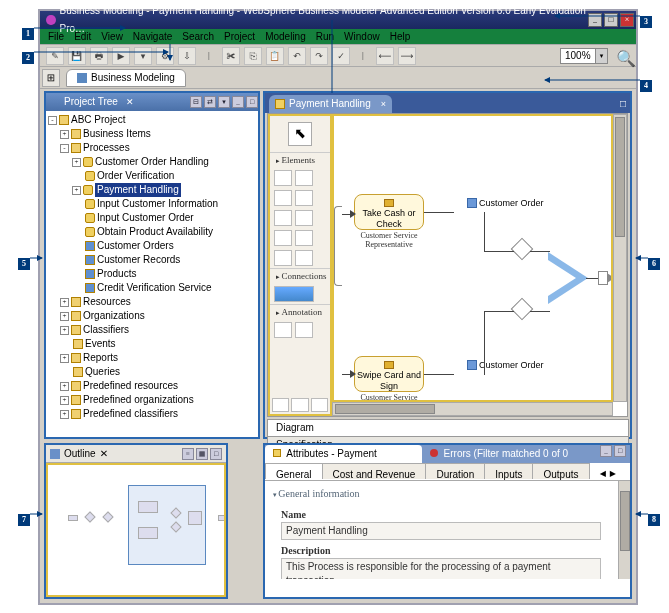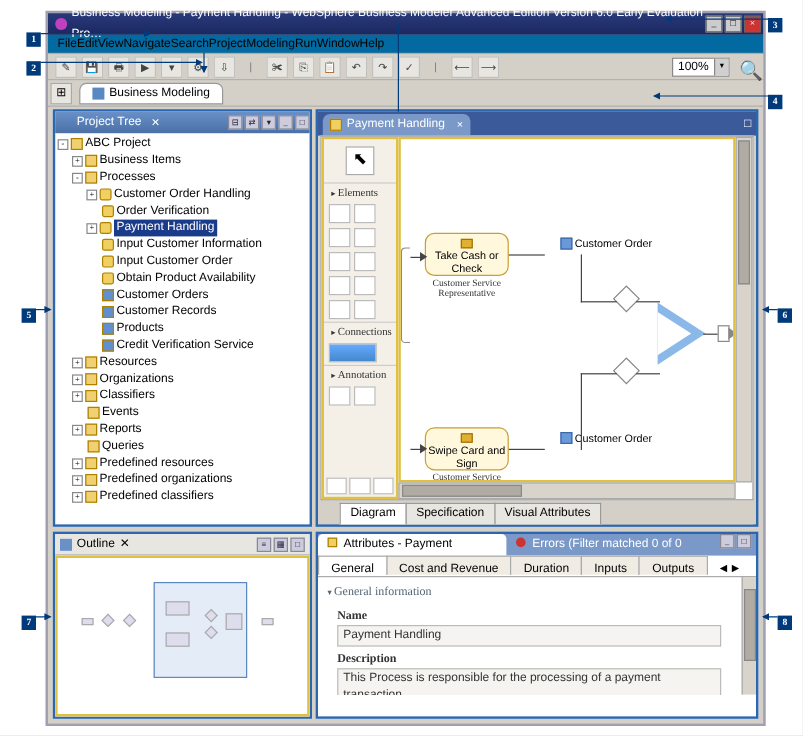--- a/index.html
+++ b/index.html
@@ -10,21 +10,21 @@
   .cnum { background: #003a7a; color: #fff; font: bold 8px/12px Tahoma; width: 12px; height: 12px; text-align: center; display: inline-block; }
 
   
   .appwin { position: absolute; left: 38px; top: 9px; width: 600px; height: 596px; border: 2px solid #a0a0b0; background: #d4d0c8; }
   .titlebar { height: 18px; background: linear-gradient(#2a3a7a,#1a2860); color: #fff; font: 10px/18px Tahoma; padding-left: 6px; display: flex; align-items: center; }
   .titlebar .wlogo { width: 10px; height: 10px; background: #c040c0; border-radius: 50%; margin-right: 4px; display: inline-block; }
   .titlebar .right { margin-left: auto; display: flex; gap: 2px; margin-right: 2px; }
   .titlebtn { width: 14px; height: 14px; background: #ccc; border: 1px solid #666; color: #000; font: 8px/12px Tahoma; text-align: center; }
   .titlebtn.close { background: #c33; color: #fff; }
 
-  .menubar { background: #0369a1; height: 16px; display: flex; padding-left: 8px; font: 10px/16px Tahoma; border-bottom: 1px solid #aaa; }
+  .menubar { background: #15803d; height: 16px; display: flex; gap: 10px; padding-left: 8px; font: 10px/16px Tahoma; border-bottom: 1px solid #aaa; }
   .menuitem { cursor: default; }
 
   .toolbar { height: 22px; background: #d4d0c8; border-bottom: 1px solid #aaa; display: flex; align-items: center; padding: 0 6px; gap: 4px; }
   .tbtn { width: 18px; height: 18px; background: #e8e6e0; border: 1px solid #c0c0c0; font: 9px/16px Tahoma; text-align: center; color: #444; cursor: pointer; }
   .tbtn.blank { background: transparent; border: none; }
   .zoombox { width: 48px; height: 16px; border: 1px solid #888; background: #fff; font: 10px/14px Tahoma; padding-left: 4px; margin-left: auto; display: flex; align-items: center; }
   .zoomdrp { width: 12px; background: #d0d0d0; border-left: 1px solid #888; margin-left: auto; text-align: center; font-size: 7px; }
   .lens { width: 14px; height: 14px; display: inline-block; margin-left: 4px; }
 
   .perspectives { height: 22px; background: #d4d0c8; border-bottom: 1px solid #aaa; display: flex; align-items: center; padding-left: 2px; }
@@ -55,21 +55,21 @@
   .indent1 { margin-left: 12px; }
   .indent2 { margin-left: 24px; }
 
   
   .editor { position: absolute; left: 221px; top: 2px; right: 2px; height: 348px; background: #d4d0c8; }
   .edtabs { height: 20px; background: #3a5a9a; display: flex; align-items: end; }
   .edtab { height: 18px; background: #7a98c8; color: #fff; font: 10px/18px Tahoma; padding: 0 6px; border-radius: 6px 6px 0 0; margin-left: 4px; display: flex; align-items: center; gap: 4px; }
   .edtab .x { font-size: 9px; margin-left: 6px; cursor: pointer; }
   .edtab .eicon { width: 10px; height: 10px; background: #f0d060; display: inline-block; border: 1px solid #b08000; }
   .edcanvas { position: absolute; top: 20px; left: 2px; right: 2px; bottom: 20px; background: #fff; border: 1px solid #999; overflow: hidden; }
-  .edbottomtabs { position: absolute; bottom: 0; left: 18px; right: 2px; height: 18px; background: #d4d0c8; display: flex; font: 10px/16px Tahoma; }
+  .edbottomtabs { position: absolute; bottom: 0; left: 2px; right: 2px; height: 18px; background: #d4d0c8; display: flex; font: 10px/16px Tahoma; flex-direction: column; }
   .edbtab { padding: 0 8px; border: 1px solid #999; border-bottom: none; background: #e8e6e0; margin-right: -1px; cursor: pointer; }
   .edbtab.active { background: #fff; }
 
   
   .palette { position: absolute; left: 0; top: 0; bottom: 0; width: 64px; border: 2px solid #e0c040; background: #f4f0e8; border-right: 2px solid #e0c040; }
   .palhdr { font: 9px/14px Tahoma; color: #333; padding-left: 6px; border-top: 1px solid #ccc; }
   .palhdr::before { content: "▸"; font-size: 7px; margin-right: 2px; }
   .palrow { display: flex; gap: 3px; padding: 2px 4px; }
   .palbtn { width: 18px; height: 16px; background: #fff; border: 1px solid #bbb; cursor: pointer; }
   .palbtn.arrow { background: linear-gradient(#6af,#48c); }
@@ -92,21 +92,21 @@
   .gateway { position: absolute; width: 16px; height: 16px; background: #fff; border: 1px solid #888; transform: rotate(45deg); }
   .merge { position: absolute; width: 0; height: 0; border-top: 26px solid transparent; border-bottom: 26px solid transparent; border-left: 40px solid #8ab8e8; }
   .merge::after { content: ""; position: absolute; left: -40px; top: -18px; width: 0; height: 0; border-top: 18px solid transparent; border-bottom: 18px solid transparent; border-left: 28px solid #fff; }
   .port { position: absolute; width: 10px; height: 14px; background: #fff; border: 1px solid #888; }
   .port::before { content: ""; position: absolute; right: -7px; top: 1px; width: 0; height: 0; border-top: 5px solid transparent; border-bottom: 5px solid transparent; border-left: 7px solid #888; }
   .wire { position: absolute; background: #444; }
   .arrowhead { position: absolute; width: 0; height: 0; border-top: 4px solid transparent; border-bottom: 4px solid transparent; border-left: 6px solid #444; }
   .startport { position: absolute; width: 8px; height: 28px; background: #fff; border: 1px solid #888; border-right: none; border-radius: 4px 0 0 4px; }
 
   
-  .outline { position: absolute; left: 2px; top: 354px; width: 216px; bottom: 2px; background: #fff; }
+  .outline { position: absolute; left: 2px; top: 354px; width: 184px; bottom: 2px; background: #fff; }
   .outlbody { position: relative; border: 2px solid #e0c040; height: calc(100% - 18px); overflow: hidden; background: #fff; }
   .mini { position: absolute; border: 1px solid #aaa; background: #dde; }
   .minisel { position: absolute; border: 1px solid #5a88c0; background: rgba(120,160,220,0.2); }
 
   
   .attrs { position: absolute; left: 221px; top: 354px; right: 2px; bottom: 2px; background: #fff; }
   .attrtabs { height: 18px; background: #7a98c8; display: flex; font: 10px/18px Tahoma; color: #fff; }
   .attrtab { padding: 0 8px; cursor: pointer; }
   .attrtab.active { background: #fff; color: #000; border-radius: 4px 4px 0 0; }
   .attrtabs .tools { margin-left: auto; display: flex; gap: 2px; margin-right: 4px; }

